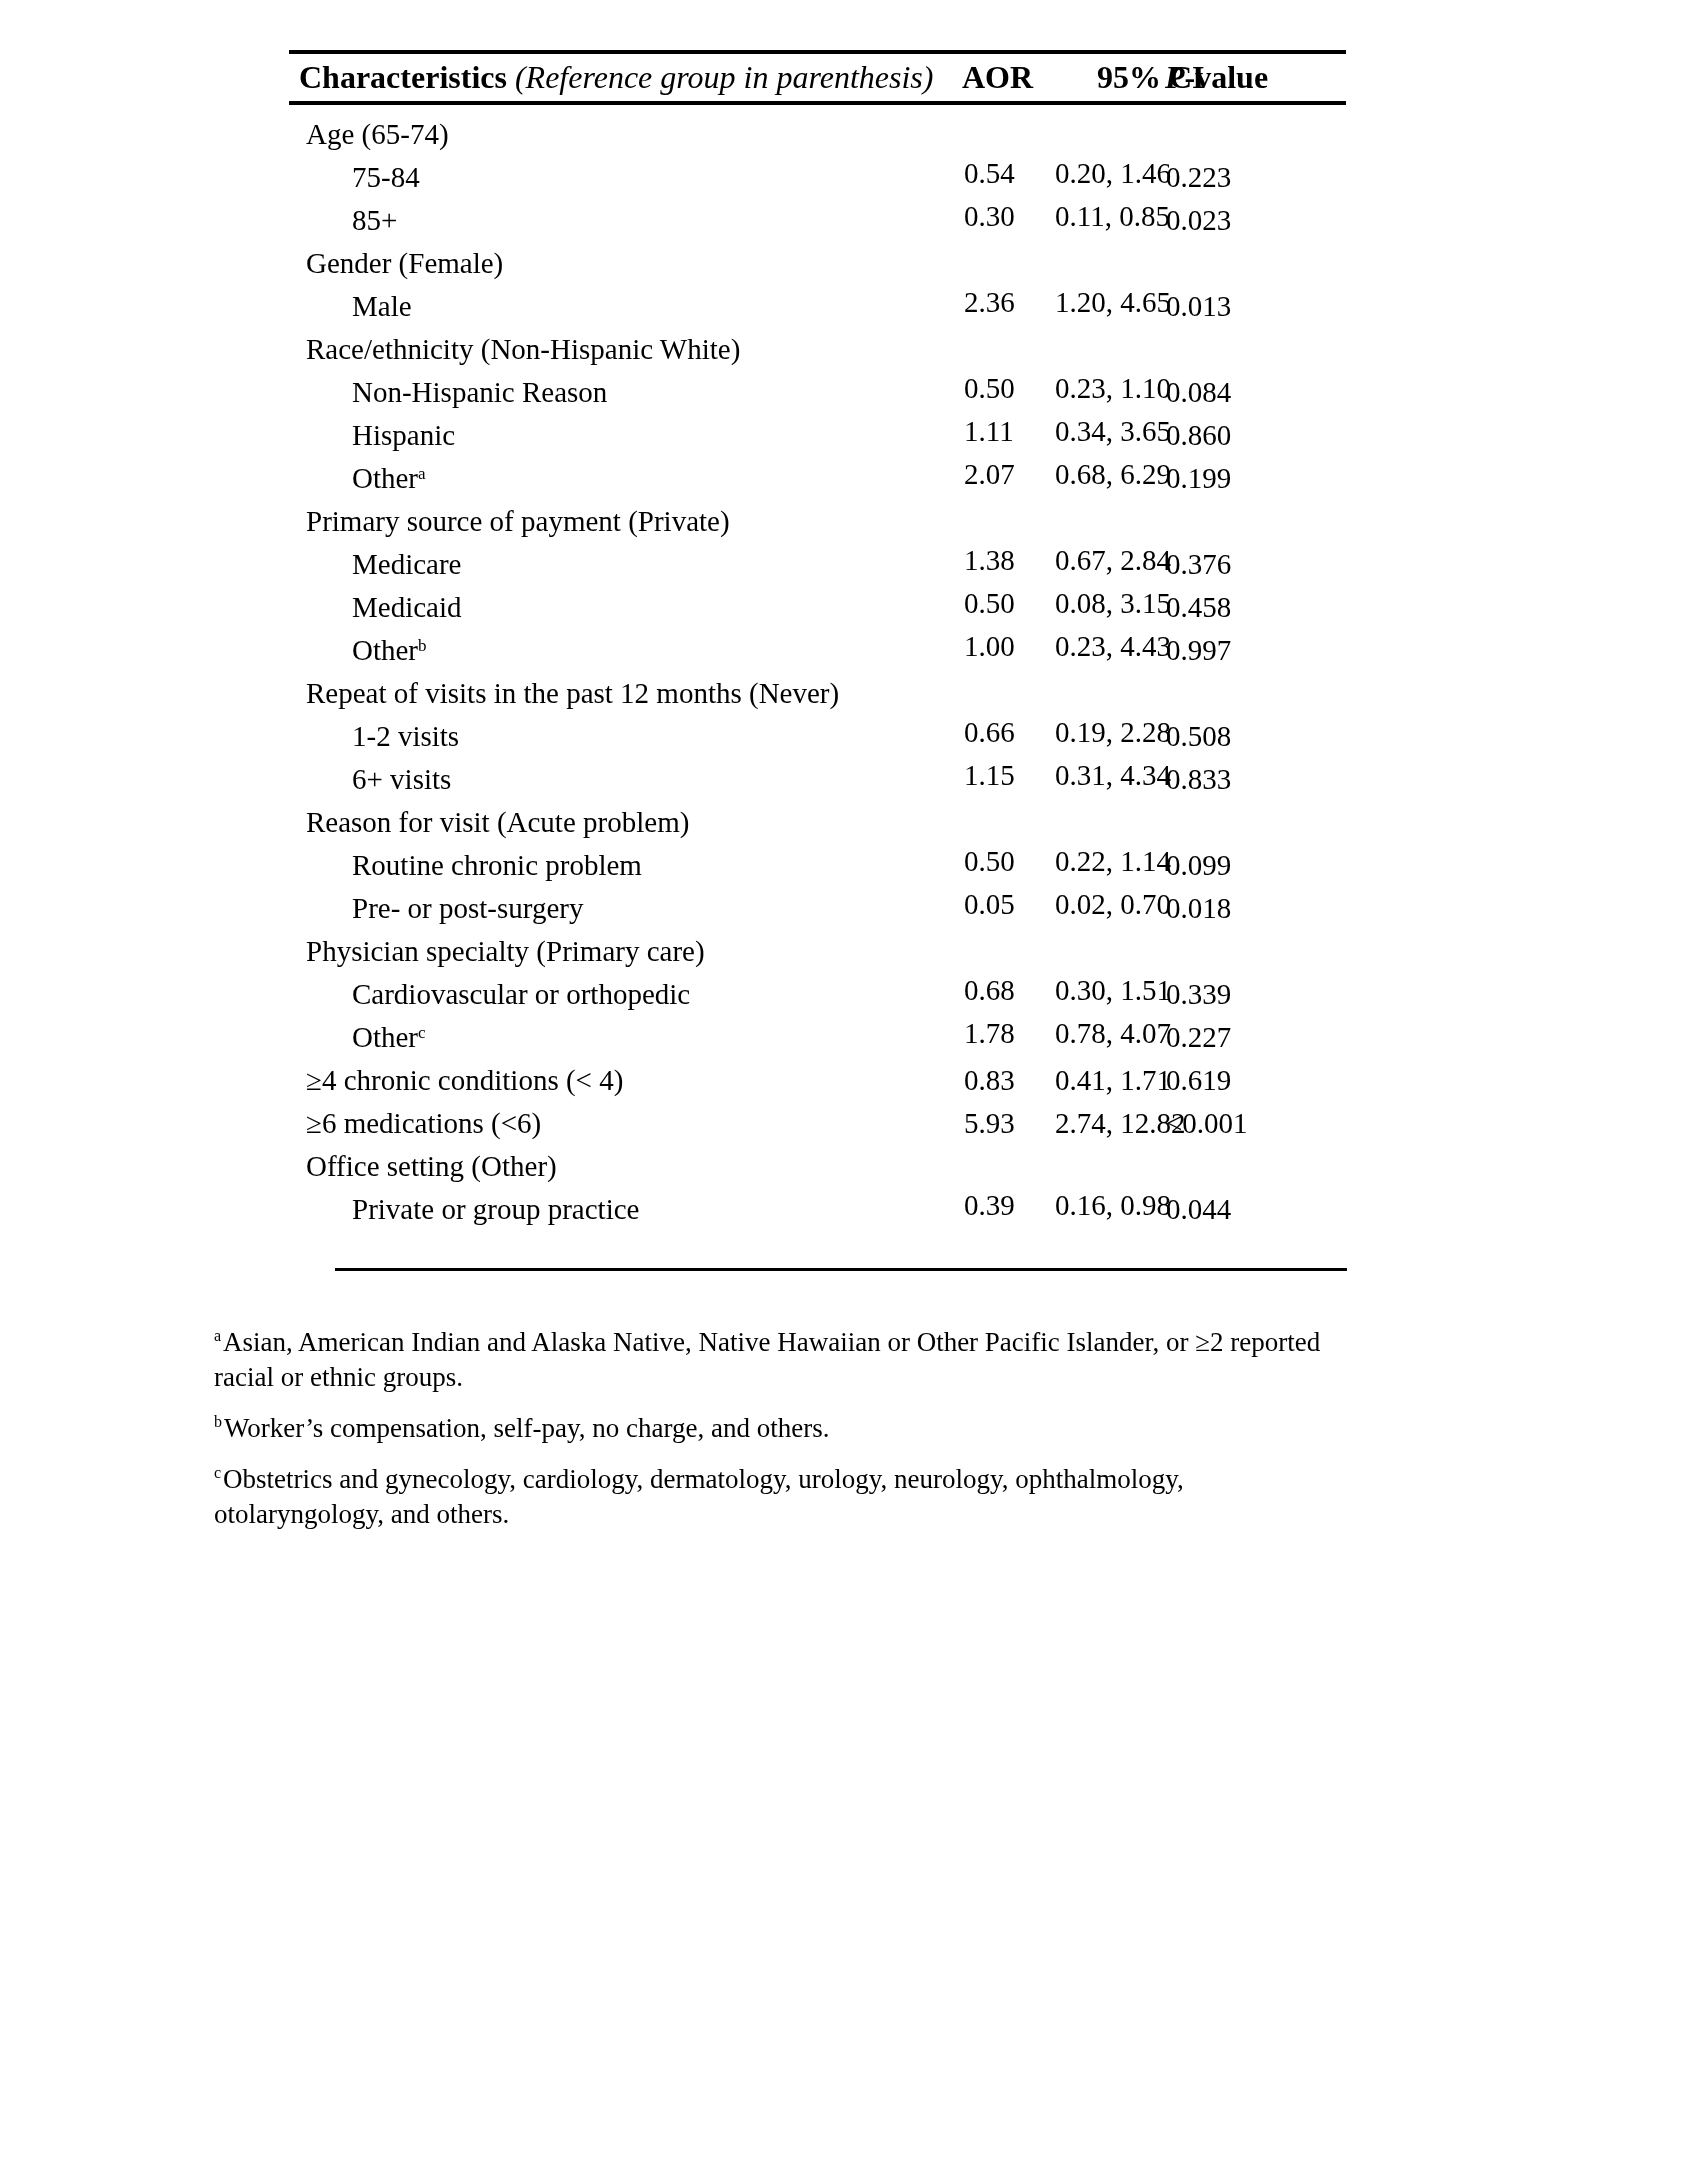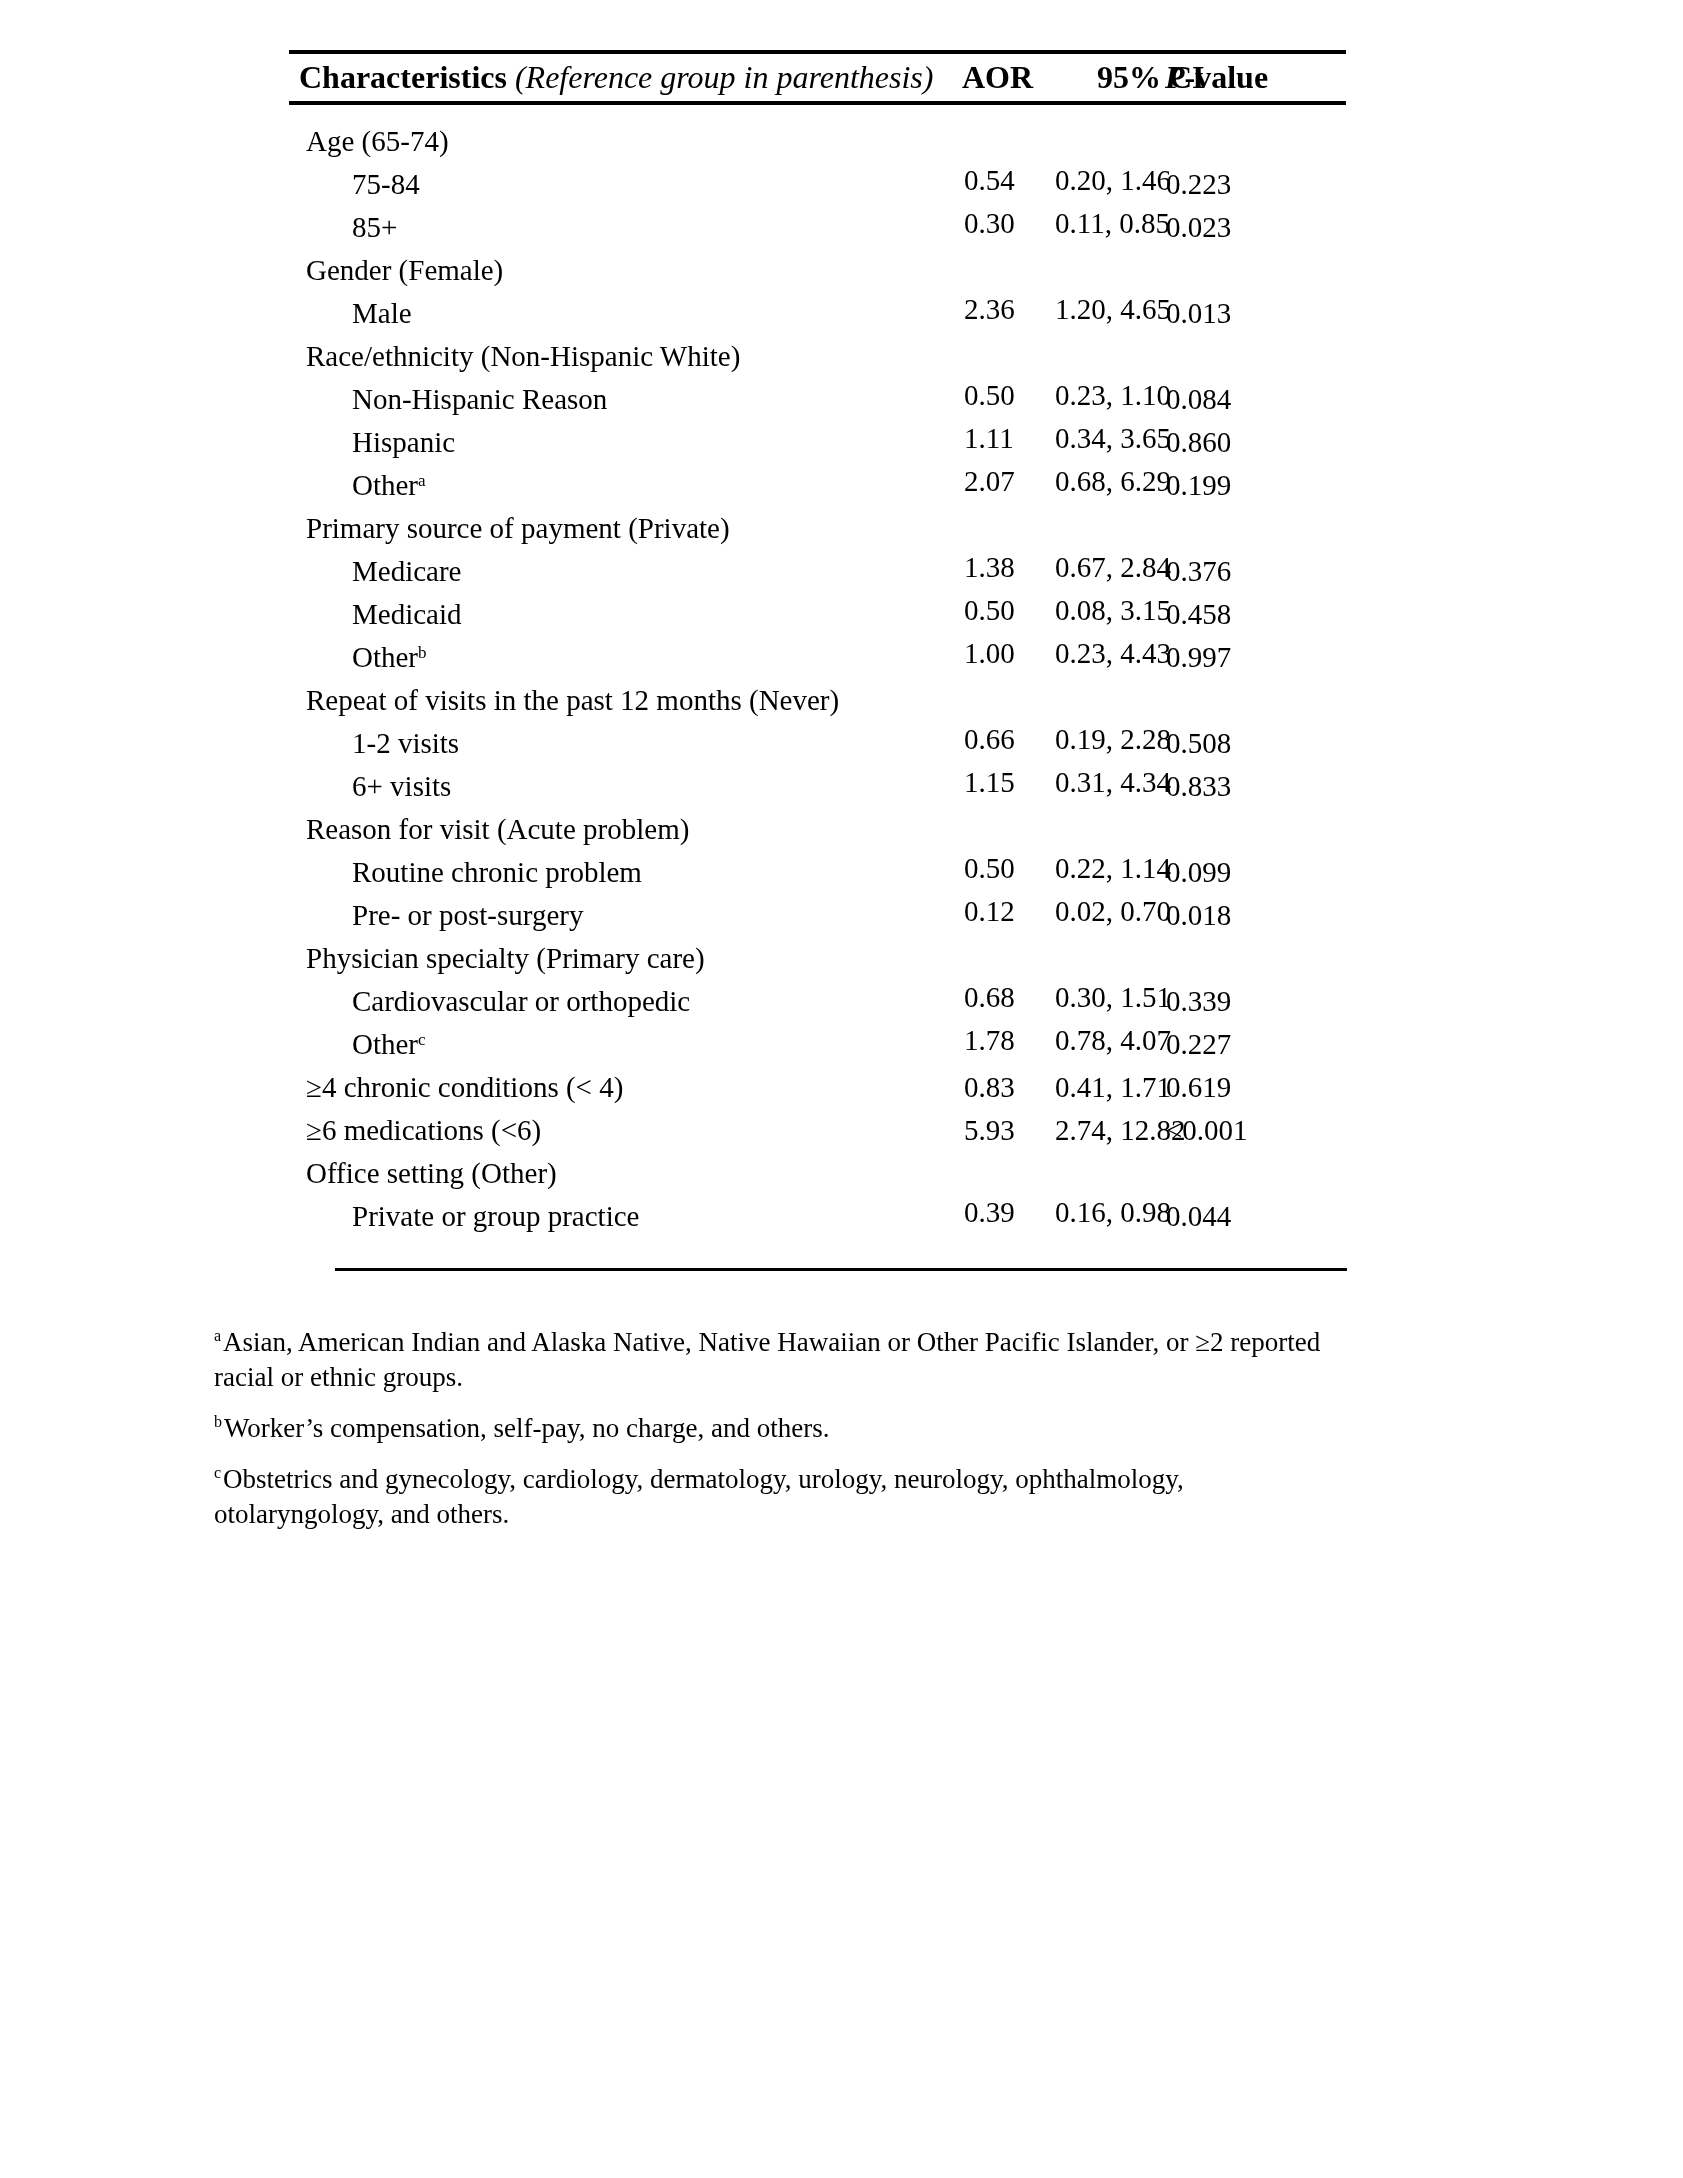--- a/index.html
+++ b/index.html
@@ -43,21 +43,21 @@
   .hdr-ci { left: 765px; margin-left: 43px; }
   .hdr-p { left: 876px; }
   .hdr-p .pital { font-style: italic; }
   .rule-header {
     height: 4px;
     background: #000;
     width: 1057px;
   }
   .body-rows {
     position: relative;
-    padding-top: 16px;
+    padding-top: 9px;
   }
   .trow {
     position: relative;
     height: 43px;
     font-size: 29px;
     white-space: nowrap;
   }
   .trow .label {
     position: absolute;
     top: 4px;
@@ -228,21 +228,21 @@
         <span class="pv"></span>
       </div>
       <div class="trow lvl2">
         <span class="label"><span>Routine chronic problem</span></span>
         <span class="aor">0.50</span>
         <span class="ci">0.22, 1.14</span>
         <span class="pv">0.099</span>
       </div>
       <div class="trow lvl2">
         <span class="label"><span>Pre- or post-surgery</span></span>
-        <span class="aor">0.12</span>
+        <span class="aor">0.05</span>
         <span class="ci">0.02, 0.70</span>
         <span class="pv">0.018</span>
       </div>
       <div class="trow lvl1">
         <span class="label"><span>Physician specialty (Primary care)</span></span>
         <span class="aor"></span>
         <span class="ci"></span>
         <span class="pv"></span>
       </div>
       <div class="trow lvl2">

